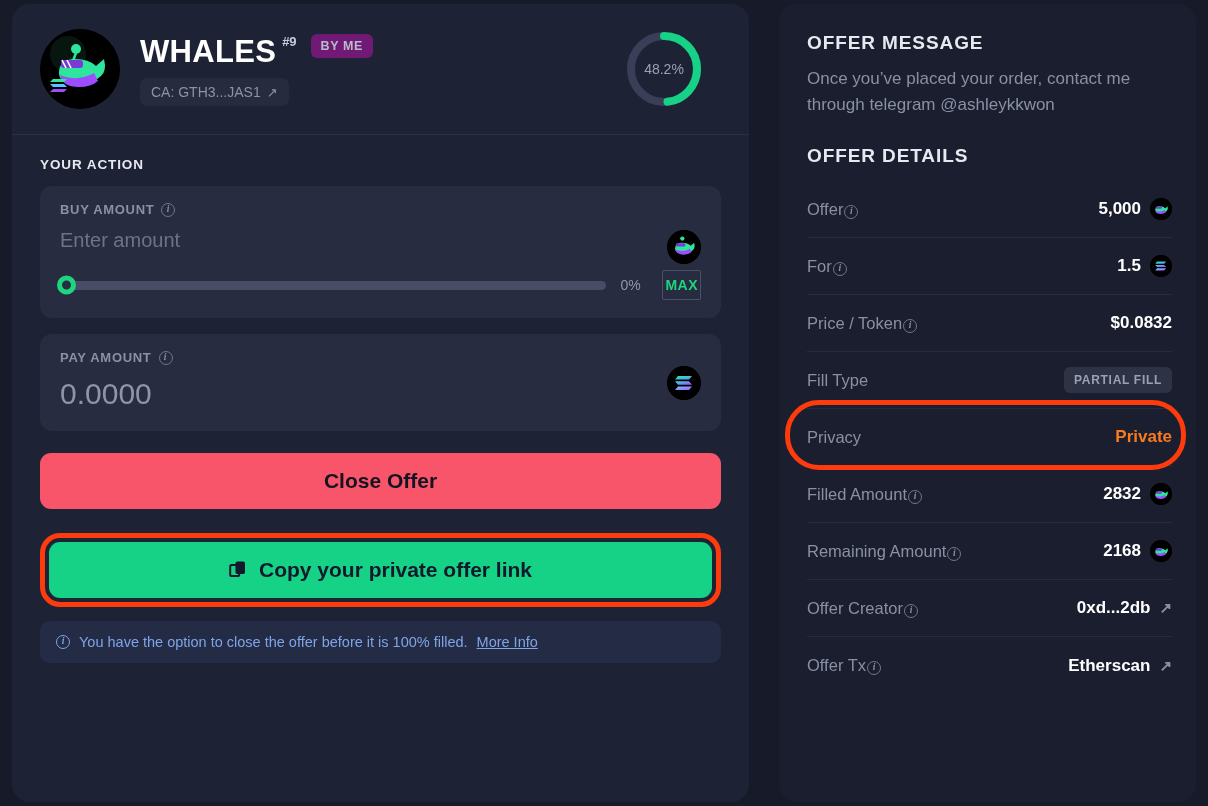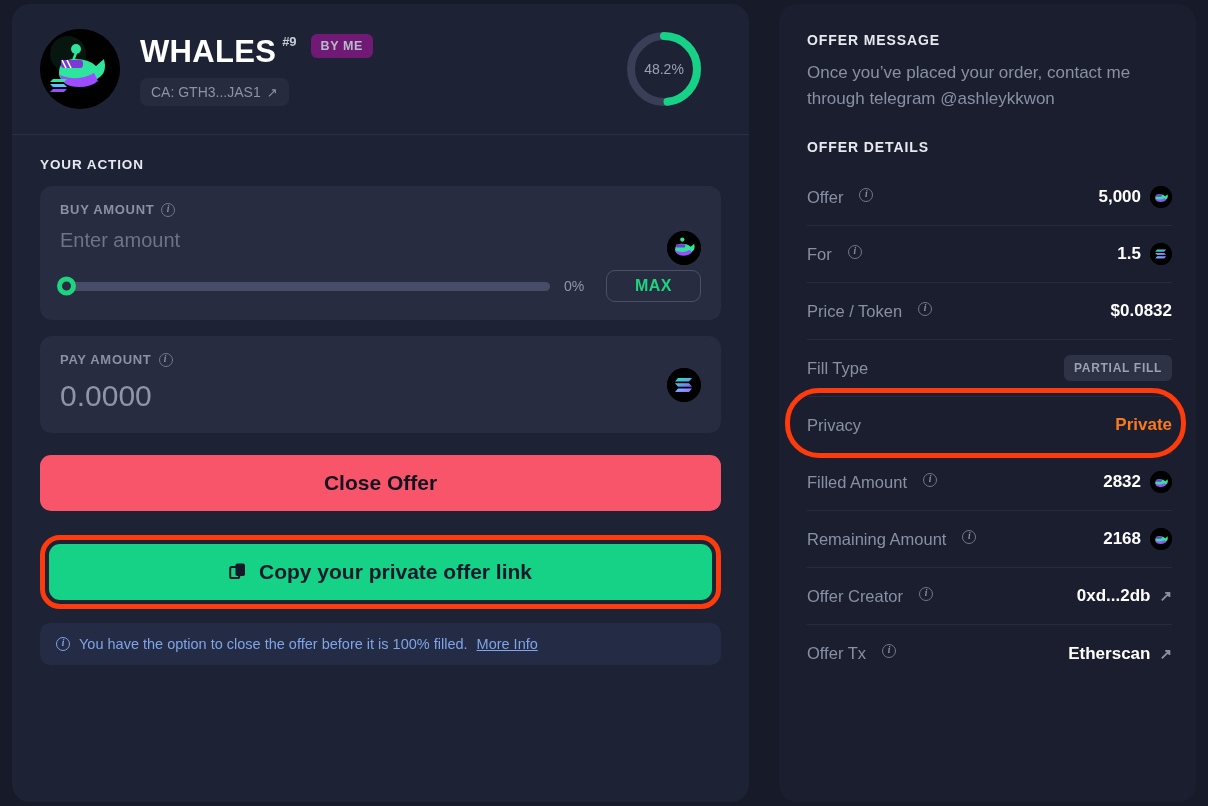--- a/index.html
+++ b/index.html
@@ -130,22 +130,22 @@
     background: #474d66; border-radius: 5px;
   }
   .thumb {
     position: absolute; left: -3px; top: 50%; transform: translateY(-50%);
     width: 19px; height: 19px; border-radius: 50%;
     border: 5px solid #1ed47f; background: #272c40;
   }
   .pct { font-size: 14px; color: #9197ab; min-width: 28px; }
   .max-btn {
     background: transparent; border: 1px solid #4a5068;
-    color: #1ed47f; font-size: 16px; font-weight: 700; letter-spacing: .5px;
-    padding: 6px 28px; border-radius: 9px; cursor: pointer;
+    color: #1ed47f; font-size: 14px; font-weight: 700; letter-spacing: .5px;
+    padding: 6px 2px; border-radius: 2px; cursor: pointer;
     font-family: "Liberation Sans", sans-serif;
   }
 
   .btn {
     display: flex; align-items: center; justify-content: center; gap: 10px;
     width: 100%; border: none; border-radius: 11px;
     font-family: "Liberation Sans", sans-serif;
     font-size: 21px; font-weight: 700; cursor: pointer;
   }
   .btn-close { background: #f9556a; color: #121521; height: 56px; margin-top: 6px; }
@@ -174,35 +174,35 @@
   .notice a { color: #7fa4e8; text-decoration: underline; }
 
   
   .right-card {
     width: 417px;
     background: #1a1e2e;
     border-radius: 18px;
     padding: 28px 24px 24px 28px;
   }
   .r-label {
-    font-size: 14px; font-weight: 700; letter-spacing: .9px; color: #e7e9f0;
+    font-size: 19px; font-weight: 700; letter-spacing: .9px; color: #e7e9f0;
   }
   .offer-msg {
     font-size: 17px; line-height: 1.5; color: #8a90a4;
     margin-top: 12px; margin-bottom: 28px;
   }
   .details { margin-top: 14px; }
   .drow {
     display: flex; align-items: center; justify-content: space-between;
     height: 57px;
     border-bottom: 1px solid #262b3d;
   }
   .drow:last-child { border-bottom: none; }
   .dlabel {
-    display: flex; align-items: flex-start; gap: 16px;
+    display: flex; align-items: flex-end; gap: 1px;
     font-size: 16.5px; color: #8a90a4;
   }
   .dval {
     display: flex; align-items: center; gap: 9px;
     font-size: 17px; font-weight: 700; color: #ffffff;
   }
   .dval .coin-inline {
     width: 22px; height: 22px; border-radius: 50%;
     background: #000; overflow: hidden;
     display: inline-flex; align-items: center; justify-content: center;

